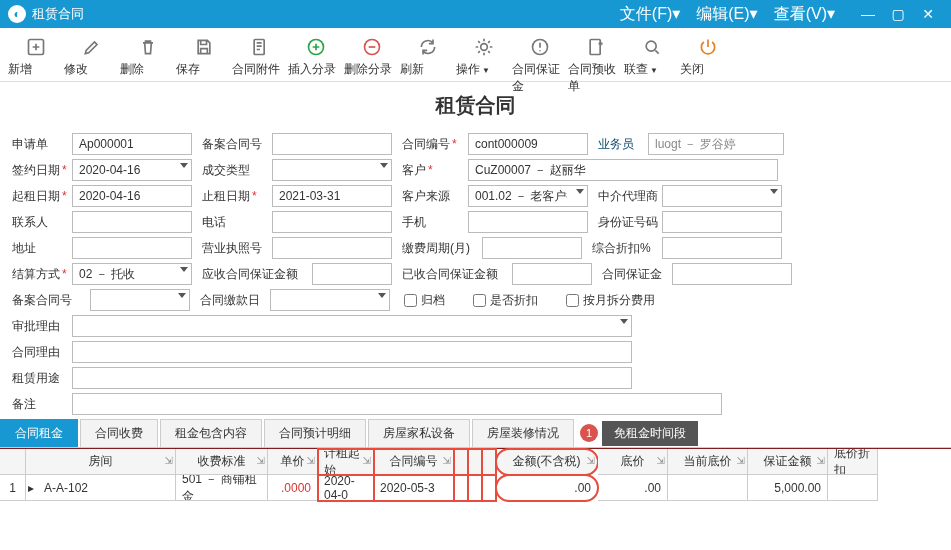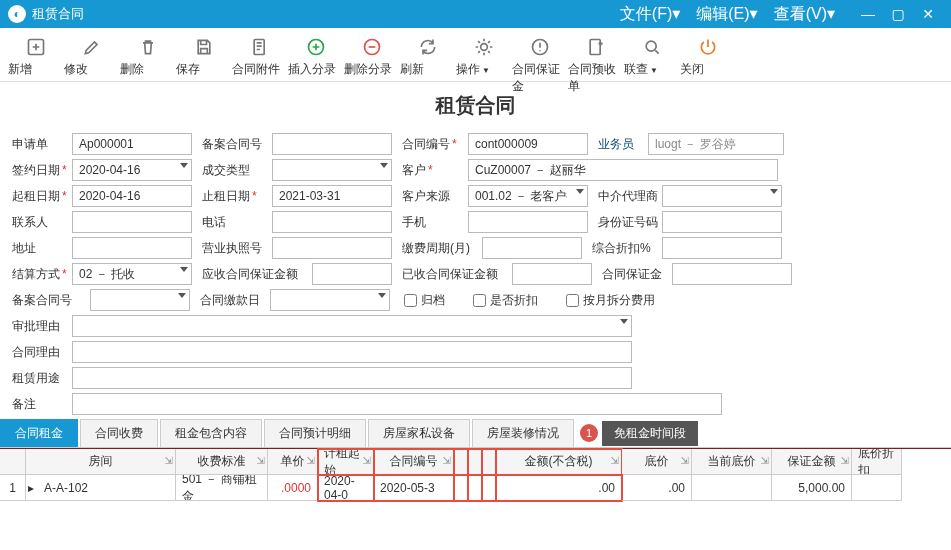--- a/index.html
+++ b/index.html
@@ -129,21 +129,21 @@
     font-size: 10px;
     color: #888;
   }
   .c-idx { width: 26px; justify-content: center; }
   .c-room { width: 150px; }
   .c-std { width: 92px; }
   .c-price { width: 50px; justify-content: flex-end; }
   .c-start { width: 56px; }
   .c-end { width: 80px; }
   .c-s1 { width: 14px; }
-  .c-amt { width: 126px; justify-content: flex-end; }
+  .c-amt { width: 102px; justify-content: flex-end; border-radius: 13px; }
   .c-dj { width: 70px; justify-content: flex-end; }
   .c-ddj { width: 80px; justify-content: flex-end; }
   .c-bz { width: 80px; justify-content: flex-end; }
   .c-last { width: 50px; }
   .highlight { outline: 2px solid #e74c3c; outline-offset: -1px; }
   .redtext { color: #d33; }
   .arrow { position: absolute; left: 2px; color: #333; }
   svg { display: block; }
 </style>
 </head>

